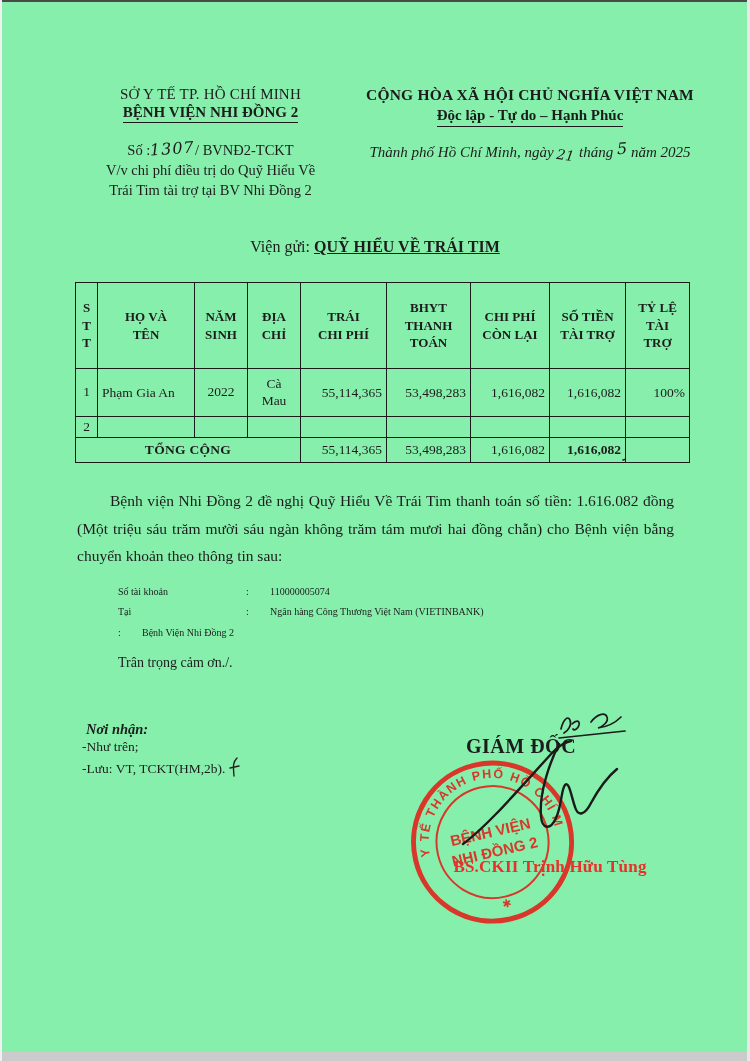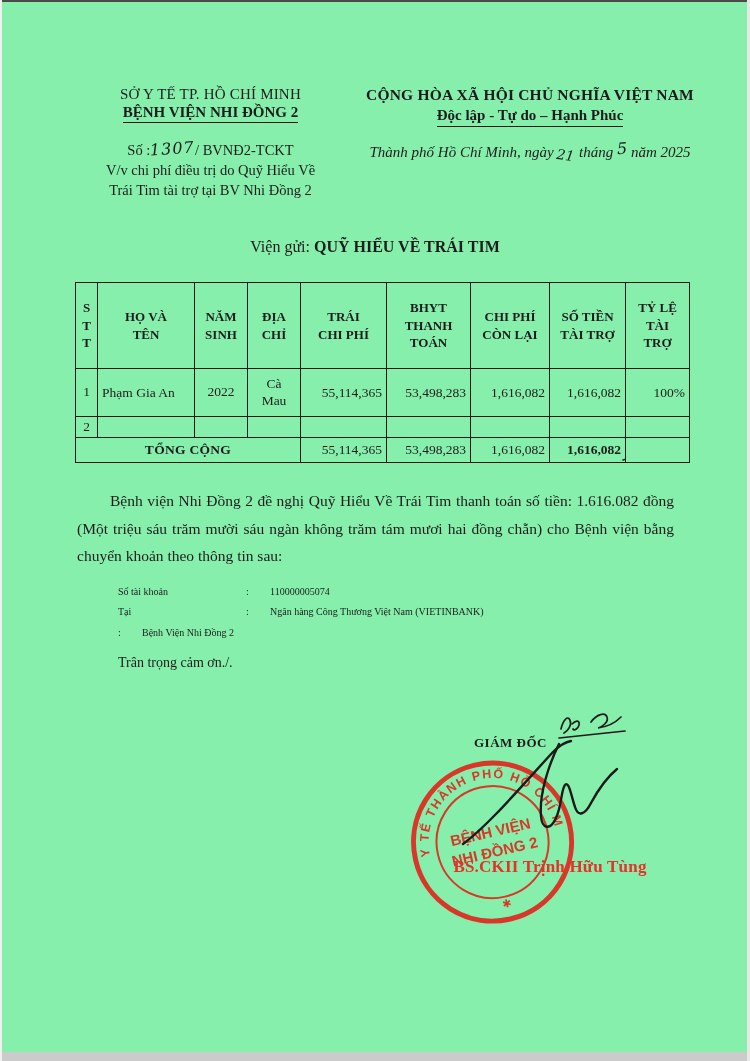--- a/index.html
+++ b/index.html
@@ -34,21 +34,21 @@
 
   .national-title { font-size:15.5px; font-weight:bold; letter-spacing:.2px; }
   .motto { font-size:15px; font-weight:bold; display:inline-block; margin-top:3px;
            border-bottom:1.6px solid #1c1c1c; padding-bottom:2px; }
   .date-line { margin-top:15px; font-style:italic; font-size:15px; }
   .hw-day   { transform:rotate(8deg) translateY(3px); font-size:14px; }
   .hw-month { transform:rotate(-3deg) translateY(-3px); font-size:16px; }
 
   
   .salutation { text-align:center; margin-top:38px; font-size:16px; }
-  .salutation .recipient { font-weight:bold; }
+  .salutation .recipient { font-weight:bold;text-decoration:underline; }
 
   
   table.main-table { border-collapse:collapse; margin:26px 0 0 75px; table-layout:fixed; }
   table.main-table td, table.main-table th {
     border:1.7px solid #1a1a1a; font-size:13.5px; vertical-align:middle;
     padding:1px 4px; overflow:hidden;
   }
   table.main-table th { font-weight:bold; text-align:center; line-height:1.35; height:86px;
     white-space:pre-line; font-size:13px; }
   .row-data  td { height:48px; }
@@ -78,21 +78,21 @@
 
   
   .footer { position:relative; height:240px; margin-top:36px; }
   .recipients { position:absolute; left:86px; top:14px; }
   .recipients-heading { font-weight:bold; font-style:italic; font-size:14.5px; }
   .recipients-item { font-size:13.5px; line-height:1.3; margin-left:-4px; }
   .luu-line { display:flex; align-items:flex-end; gap:3px; }
 
   .sign-area { position:absolute; left:400px; top:0; width:300px; height:240px; }
   .hand-note { position:absolute; left:155px; top:2px; }
-  .sign-title { position:absolute; left:66px; top:28px; font-weight:bold; font-size:13px; letter-spacing:.5px;margin-left:8px; }
+  .sign-title { position:absolute; left:66px; top:28px; font-weight:bold; font-size:20px; letter-spacing:.5px; }
   .stamp-wrap { position:absolute; left:8px; top:50px; transform:rotate(-13deg); opacity:.92; }
   .signature-wrap { position:absolute; left:55px; top:25px; }
   .signer-name { position:absolute; left:35px; top:150px; width:230px; text-align:center;
                  font-size:17px; font-weight:bold; letter-spacing:.2px; }
 </style>
 </head>
 <body>
 
 <div class="page">
   <div class="scan-edge-top"></div>
@@ -217,20 +217,30 @@
       <span class="bank-value">Ngân hàng Công Thương Việt Nam (VIETINBANK)</span>
     </div>
     <div class="bank-row">
       <span class="bank-colon">:</span>
       <span class="bank-value">Bệnh Viện Nhi Đồng 2</span>
     </div>
   </div>
   <div class="closing">Trân trọng cảm ơn./.</div>
 
   <div class="footer">
+    <div class="recipients">
+      <div class="recipients-heading">Nơi nhận:</div>
+      <div class="recipients-item">-Như trên;</div>
+      <div class="recipients-item luu-line">
+        <span>-Lưu: VT, TCKT(HM,2b).</span>
+        <svg width="12" height="22" viewBox="0 0 12 22">
+          <path d="M9 2 C 5 6, 5 10, 6 20 M2 12 L 11 10" stroke="#222" stroke-width="1.4" fill="none" stroke-linecap="round"></path>
+        </svg>
+      </div>
+    </div>
 
     <div class="sign-area">
       <svg class="hand-note" width="78" height="32" viewBox="0 0 78 32">
         <g stroke="#1b1b1b" stroke-width="1.7" fill="none" stroke-linecap="round">
           <path d="M6 20 C 8 11, 13 6, 15 11 C 17 16, 13 22, 9 24"></path>
           <path d="M17 15 C 21 11, 25 11, 24 16 C 23 20, 19 22, 18 20"></path>
           <path d="M36 13 C 42 5, 50 3, 52 8 C 54 13, 47 18, 43 19 C 51 18, 60 14, 66 8"></path>
           <path d="M4 29 L 70 22"></path>
         </g>
       </svg>

